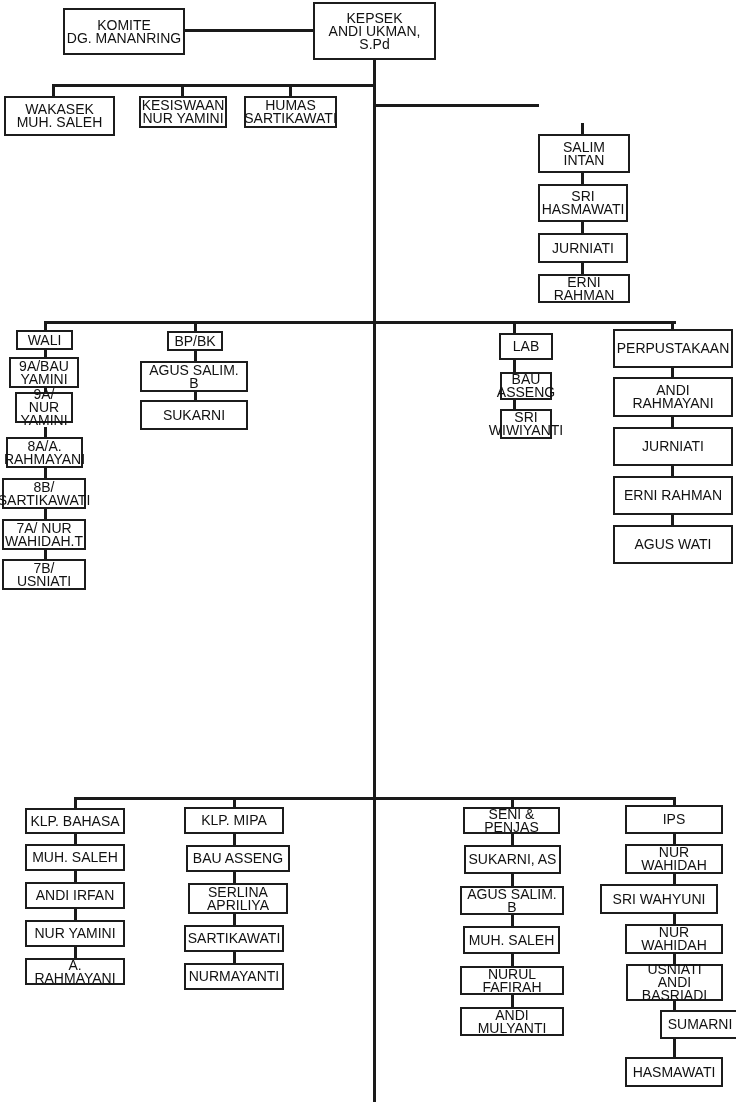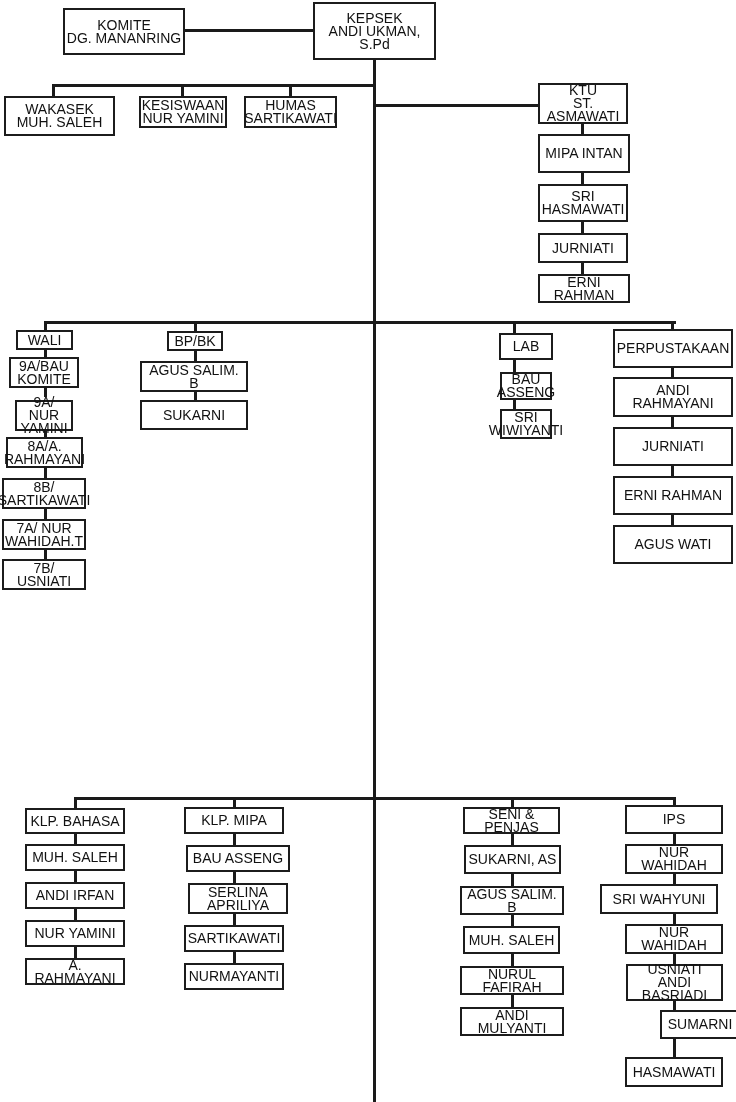--- a/index.html
+++ b/index.html
@@ -119,46 +119,42 @@
     </div>
   <div class="nd" style="left:139px;top:96px;width:88px;height:32px">
       <span class="t">KESISWAAN
 NUR YAMINI</span>
     </div>
   <div class="nd" style="left:244px;top:96px;width:93px;height:32px">
       <span class="t">HUMAS
 SARTIKAWATI</span>
     </div>
 
-  <div class="nd" style="left:538px;top:83px;width:90px;height:41px">
-      <span class="t">KTU
-ST. ASMAWATI</span>
-    </div>
   <div class="nd" style="left:538px;top:134px;width:92px;height:39px">
-      <span class="t">MIPA INTAN</span>
+      <span class="t">SALIM INTAN</span>
     </div>
   <div class="nd" style="left:538px;top:184px;width:90px;height:38px">
       <span class="t">SRI
 HASMAWATI</span>
     </div>
   <div class="nd" style="left:538px;top:233px;width:90px;height:30px">
       <span class="t">JURNIATI</span>
     </div>
   <div class="nd" style="left:538px;top:274px;width:92px;height:29px">
       <span class="t">ERNI RAHMAN</span>
     </div>
 
   <div class="nd" style="left:16px;top:330px;width:57px;height:20px">
       <span class="t">WALI</span>
     </div>
   <div class="nd" style="left:9px;top:357px;width:70px;height:31px">
       <span class="t">9A/BAU
-KOMITE</span>
-    </div>
-  <div class="nd" style="left:15px;top:400px;width:58px;height:31px">
+YAMINI</span>
+    </div>
+  <div class="nd" style="left:15px;top:392px;width:58px;height:31px">
       <span class="t">9A/ NUR
 YAMINI</span>
     </div>
   <div class="nd" style="left:6px;top:437px;width:77px;height:31px">
       <span class="t">8A/A.
 RAHMAYANI</span>
     </div>
   <div class="nd" style="left:2px;top:478px;width:84px;height:31px">
       <span class="t">8B/
 SARTIKAWATI</span>

